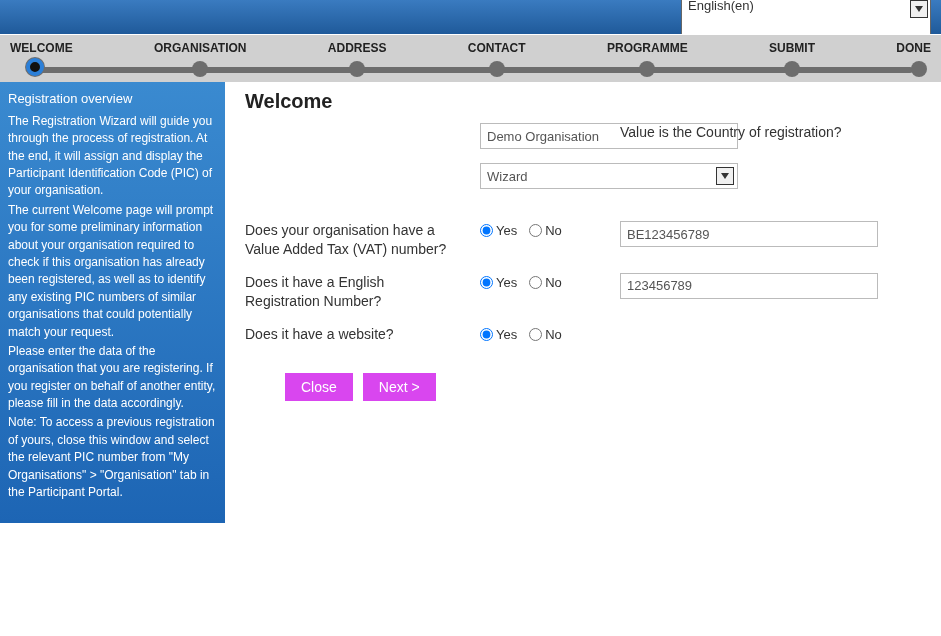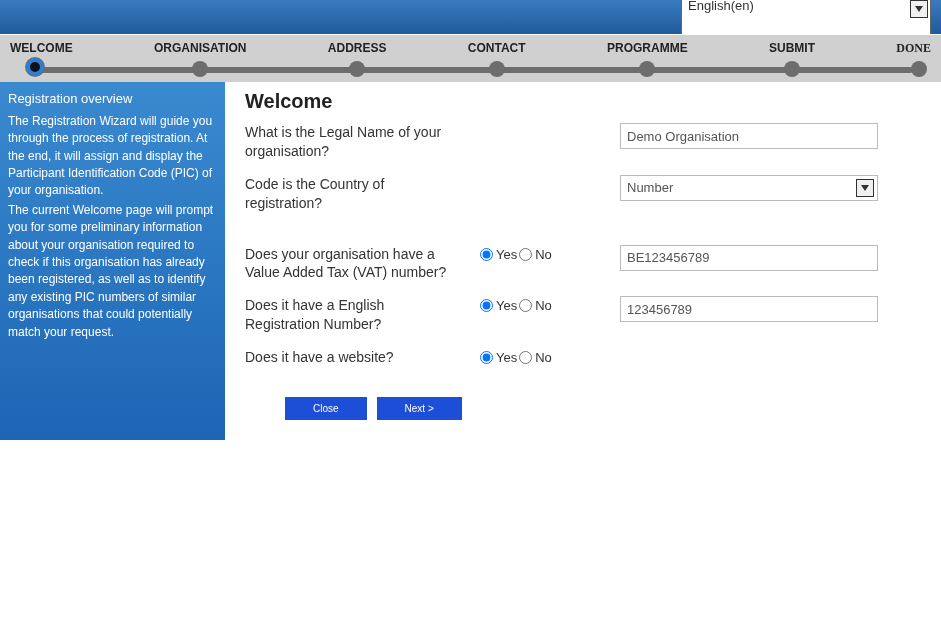--- a/index.html
+++ b/index.html
@@ -10,44 +10,44 @@
   .lang-btn { position: absolute; right: 2px; top: 2px; width: 18px; height: 18px; border: 1px solid #333; display: flex; align-items: center; justify-content: center; cursor: pointer; background: #f0f0f0; }
   .lang-btn svg { width: 8px; height: 6px; }
   
   .steps-bar { background: #d0d0d0; border-top: 1px solid #fff; height: 48px; position: relative; }
   .steps-line { position: absolute; left: 28px; right: 28px; top: 32px; height: 6px; background: #6d6d6d; border-radius: 3px; }
   .steps { display: flex; justify-content: space-between; padding: 6px 10px 0 10px; }
   .step { text-align: left; position: relative; font-weight: bold; font-size: 12px; color: #222; }
   .step-dot { position: absolute; top: 20px; left: 50%; transform: translateX(-50%); width: 16px; height: 16px; background: #6d6d6d; border-radius: 50%; z-index: 2; }
   .step:first-child { text-align: left; }
   .step:first-child .step-dot { left: 16px; transform: none; width: 18px; height: 18px; background: #111; border: 4px solid #2b7fd8; box-shadow: 0 0 0 1px #6d6d6d; top: 17px; }
-  .step:last-child { text-align: right; font-family: Liberation Serif, serif; }
+  .step:last-child { text-align: right; }
   .step:last-child .step-dot { left: auto; right: 4px; transform: none; }
   
   .content { display: flex; }
   
   .sidebar { width: 225px; background: linear-gradient(#3a8ad0, #1d65b4); color: #fff; padding: 8px 8px 20px 8px; font-size: 12px; line-height: 1.45; }
   .sidebar h2 { font-size: 13px; font-weight: normal; margin-bottom: 4px; }
   .sidebar p { margin-bottom: 2px; }
   
   .main { flex: 1; padding: 8px 20px 20px 20px; }
   .main h1 { font-size: 20px; font-weight: bold; margin-bottom: 10px; color: #222; }
   
   .form-grid { display: grid; grid-template-columns: 215px 120px 1fr; column-gap: 20px; row-gap: 14px; align-items: start; }
   .form-grid .q { font-size: 14px; color: #333; line-height: 1.35; }
-  .form-grid .yn { font-size: 13px; display: flex; gap: 2px; align-items: center; padding-top: 2px; }
+  .form-grid .yn { font-size: 13px; display: flex; gap: 12px; align-items: center; padding-top: 2px; }
   .form-grid .yn label { display: flex; align-items: center; gap: 3px; }
   .form-grid .ctrl input[type="text"] { width: 258px; height: 26px; border: 1px solid #bbb; padding: 0 6px; font-size: 13px; color: #555; }
   
   .country-select { width: 258px; height: 26px; border: 1px solid #bbb; position: relative; display: flex; align-items: center; padding-left: 6px; font-size: 13px; color: #555; background: #fff; }
   .country-btn { position: absolute; right: 3px; top: 3px; width: 18px; height: 18px; border: 1px solid #333; display: flex; align-items: center; justify-content: center; cursor: pointer; background: #f0f0f0; }
   .country-btn svg { width: 8px; height: 6px; }
   
   .buttons { margin-top: 30px; padding-left: 40px; display: flex; gap: 10px; }
-  .btn { background: #1d4ed8; color: #fff; border: none; padding: 6px 28px; font-size: 10px; cursor: pointer; }
+  .btn { background: #d946ef; color: #fff; border: none; padding: 6px 16px; font-size: 14px; cursor: pointer; }
   
   .spacer { height: 16px; }
 </style>
 </head>
 <body>
 
 <div class="top-bar">
   <div class="lang-select">
     <span>English(en)</span>
     <div class="lang-btn">
@@ -69,37 +69,38 @@
     <div class="step"><span>SUBMIT</span><div class="step-dot"></div></div>
     <div class="step"><span>DONE</span><div class="step-dot"></div></div>
   </div>
 </div>
 
 <div class="content">
   <div class="sidebar">
     <h2>Registration overview</h2>
     <p>The Registration Wizard will guide you through the process of registration. At the end, it will assign and display the Participant Identification Code (PIC) of your organisation.</p>
     <p>The current Welcome page will prompt you for some preliminary information about your organisation required to check if this organisation has already been registered, as well as to identify any existing PIC numbers of similar organisations that could potentially match your request.</p>
+    <p>Please enter the data of the organisation that you are registering. If you register on behalf of another entity, please fill in the data accordingly.</p>
+    <p>Note: To access a previous registration of yours, close this window and select the relevant PIC number from "My Organisations" &gt; "Organisation" tab in the Participant Portal.</p>
   </div>
 
   <div class="main">
     <h1>Welcome</h1>
 
     <div class="form-grid">
-      <div class="q">What is the Legal Name of your organisation?</div>
       <div></div>
       <div class="ctrl">
         <input type="text" value="Demo Organisation" style="">
       </div>
 
-      <div class="q">Code is the Country of registration?</div>
+      <div class="q">Value is the Country of registration?</div>
       <div></div>
       <div class="ctrl">
         <div class="country-select">
-          <span>Number</span>
+          <span>Wizard</span>
           <div class="country-btn">
             <svg viewBox="0 0 8 6">
                 <polygon points="0,0 8,0 4,6" fill="#333"></polygon>
               </svg>
           </div>
         </div>
       </div>
 
       <div class="spacer" style="grid-column: 1 / -1; height:4px;"></div>
 

